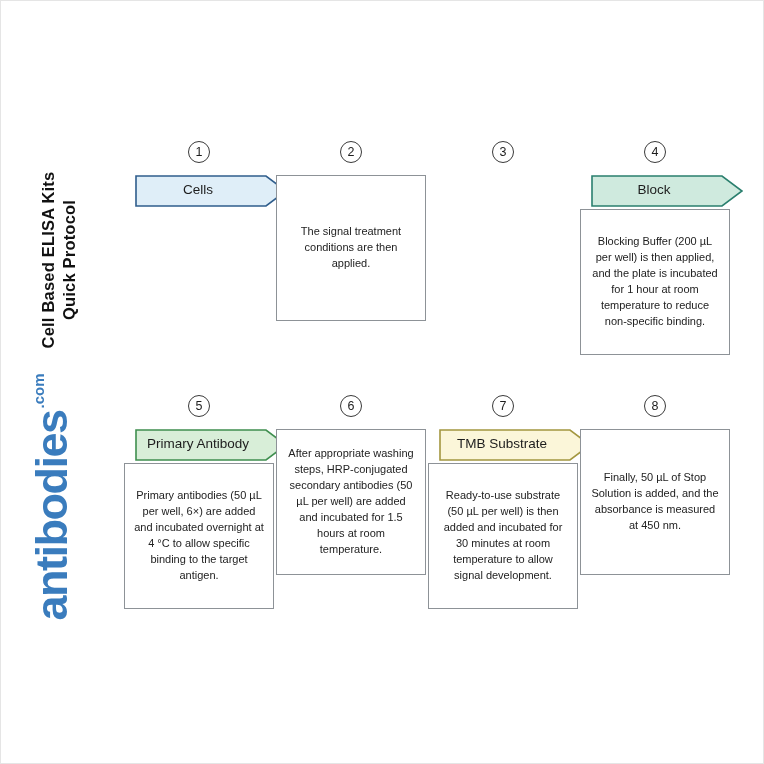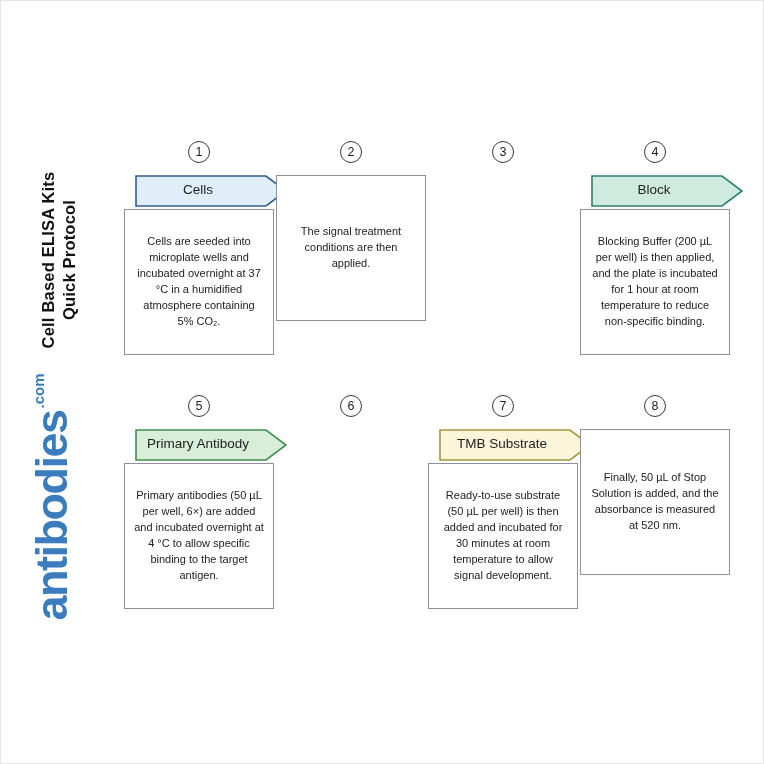--- a/index.html
+++ b/index.html
@@ -145,21 +145,20 @@
       <div class="step">
         <div class="step-circle">
           <span>1</span>
         </div>
         <div class="step-arrow">
           <svg viewBox="0 0 152 32">
             <path d="M1 1 L131 1 L151 16 L131 31 L1 31 Z" stroke-width="1.6" fill="#dfeef8" stroke="#2f5d8c"></path>
           </svg>
           <div class="arrow-label">Cells</div>
         </div>
-        <div class="step-box">Cells are seeded into microplate wells and incubated overnight at 37 °C in a humidified atmosphere containing 5% CO₂.</div>
       </div>
 
       <div class="step">
         <div class="step-circle">
           <span>2</span>
         </div>
         <div class="step-box">The signal treatment conditions are then applied.</div>
       </div>
 
       <div class="step">
@@ -195,39 +194,40 @@
           </svg>
           <div class="arrow-label">Primary Antibody</div>
         </div>
         <div class="step-box">Primary antibodies (50 µL per well, 6×) are added and incubated overnight at 4 °C to allow specific binding to the target antigen.</div>
       </div>
 
       <div class="step">
         <div class="step-circle">
           <span>6</span>
         </div>
+        <div class="step-box">After appropriate washing steps, HRP-conjugated secondary antibodies (50 µL per well) are added and incubated for 1.5 hours at room temperature.</div>
       </div>
 
       <div class="step">
         <div class="step-circle">
           <span>7</span>
         </div>
         <div class="step-arrow">
           <svg viewBox="0 0 152 32">
             <path d="M1 1 L131 1 L151 16 L131 31 L1 31 Z" stroke-width="1.6" fill="#fbf6d9" stroke="#a3973f"></path>
           </svg>
           <div class="arrow-label">TMB Substrate</div>
         </div>
         <div class="step-box">Ready-to-use substrate (50 µL per well) is then added and incubated for 30 minutes at room temperature to allow signal development.</div>
       </div>
 
       <div class="step">
         <div class="step-circle">
           <span>8</span>
         </div>
-        <div class="step-box">Finally, 50 µL of Stop Solution is added, and the absorbance is measured at 520 nm.</div>
+        <div class="step-box">Finally, 50 µL of Stop Solution is added, and the absorbance is measured at 450 nm.</div>
       </div>
 
     </div>
 
   </div>
 
 </div>
 
 </body></html>

